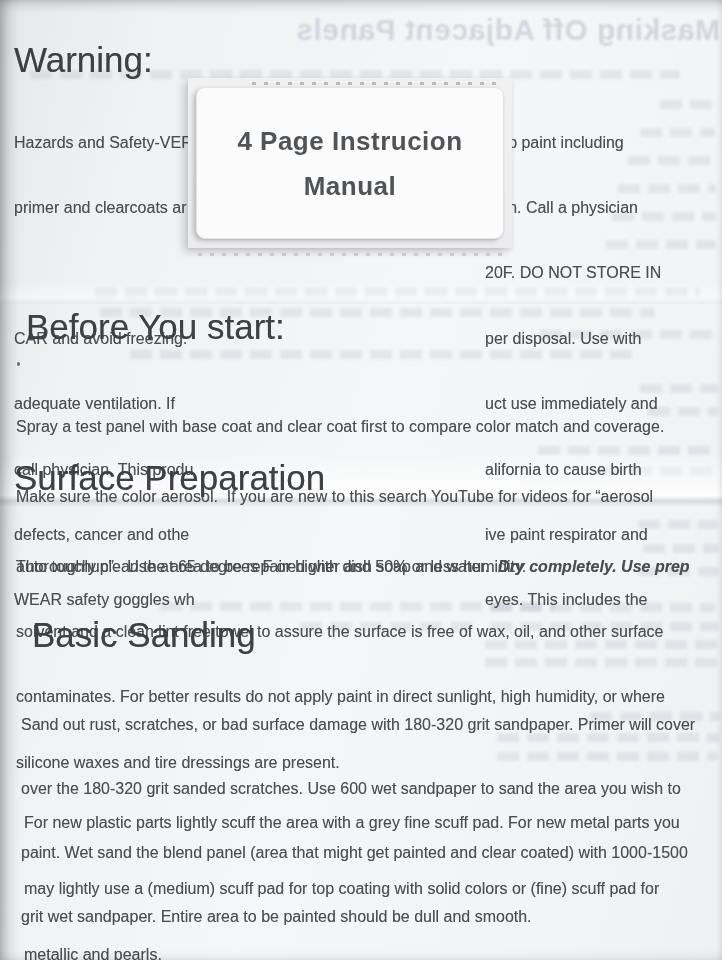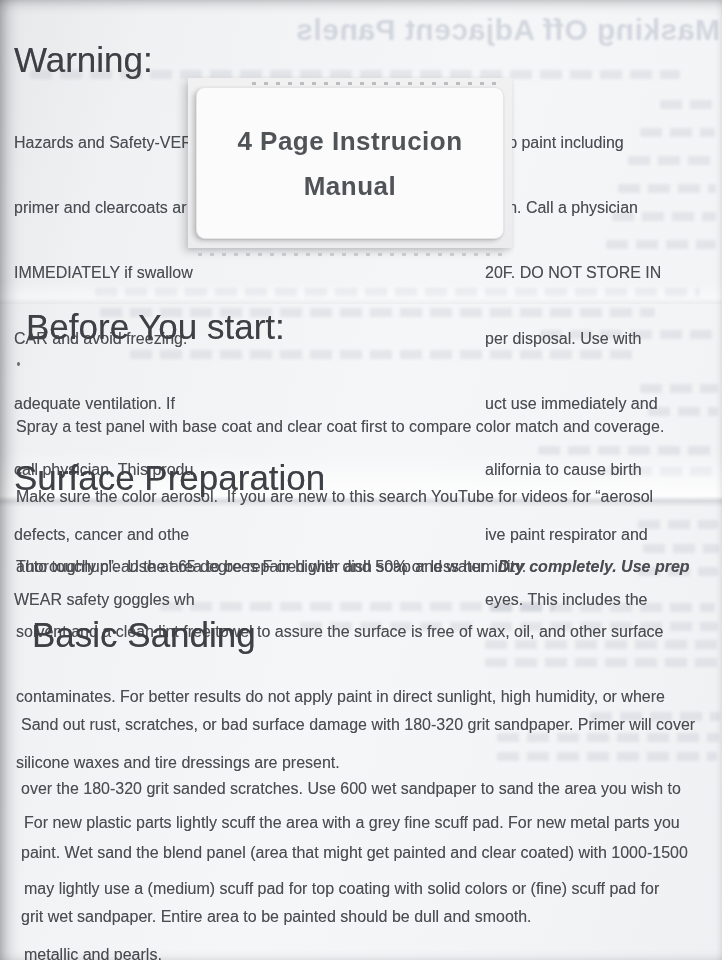--- a/index.html
+++ b/index.html
@@ -95,21 +95,21 @@
   <div class="bt" style="left:497px;top:752px;width:220px;"></div>
 
   <div class="fold-hi2"></div>
   <div class="fold-hi"></div>
   <div class="fold-sh"></div>
 
   <div class="h warning-h">Warning:</div>
   <div class="para warning-para">
     <div class="wline"><span>Hazards and Safety-VERY</span><span class="wr">h-up paint including</span></div>
     <div class="wline"><span>primer and clearcoats ar</span><span class="wr">dren. Call a physician</span></div>
-    <div class="wline"><span>IMMEDIATELY if swallow</span><span class="wr">20F. DO NOT STORE IN</span></div>
+    <div class="wline"><span class="wr">20F. DO NOT STORE IN</span></div>
     <div class="wline"><span>CAR and avoid freezing.</span><span class="wr">per disposal. Use with</span></div>
     <div class="wline"><span>adequate ventilation. If</span><span class="wr">uct use immediately and</span></div>
     <div class="wline"><span>call physician. This produ</span><span class="wr">alifornia to cause birth</span></div>
     <div class="wline"><span>defects, cancer and othe</span><span class="wr">ive paint respirator and</span></div>
     <div class="wline"><span>WEAR safety goggles wh</span><span class="wr">eyes. This includes the</span></div>
   </div>
 
   <div class="perf perf-top"></div>
   <div class="perf perf-bottom"></div>
   <div class="backing">

